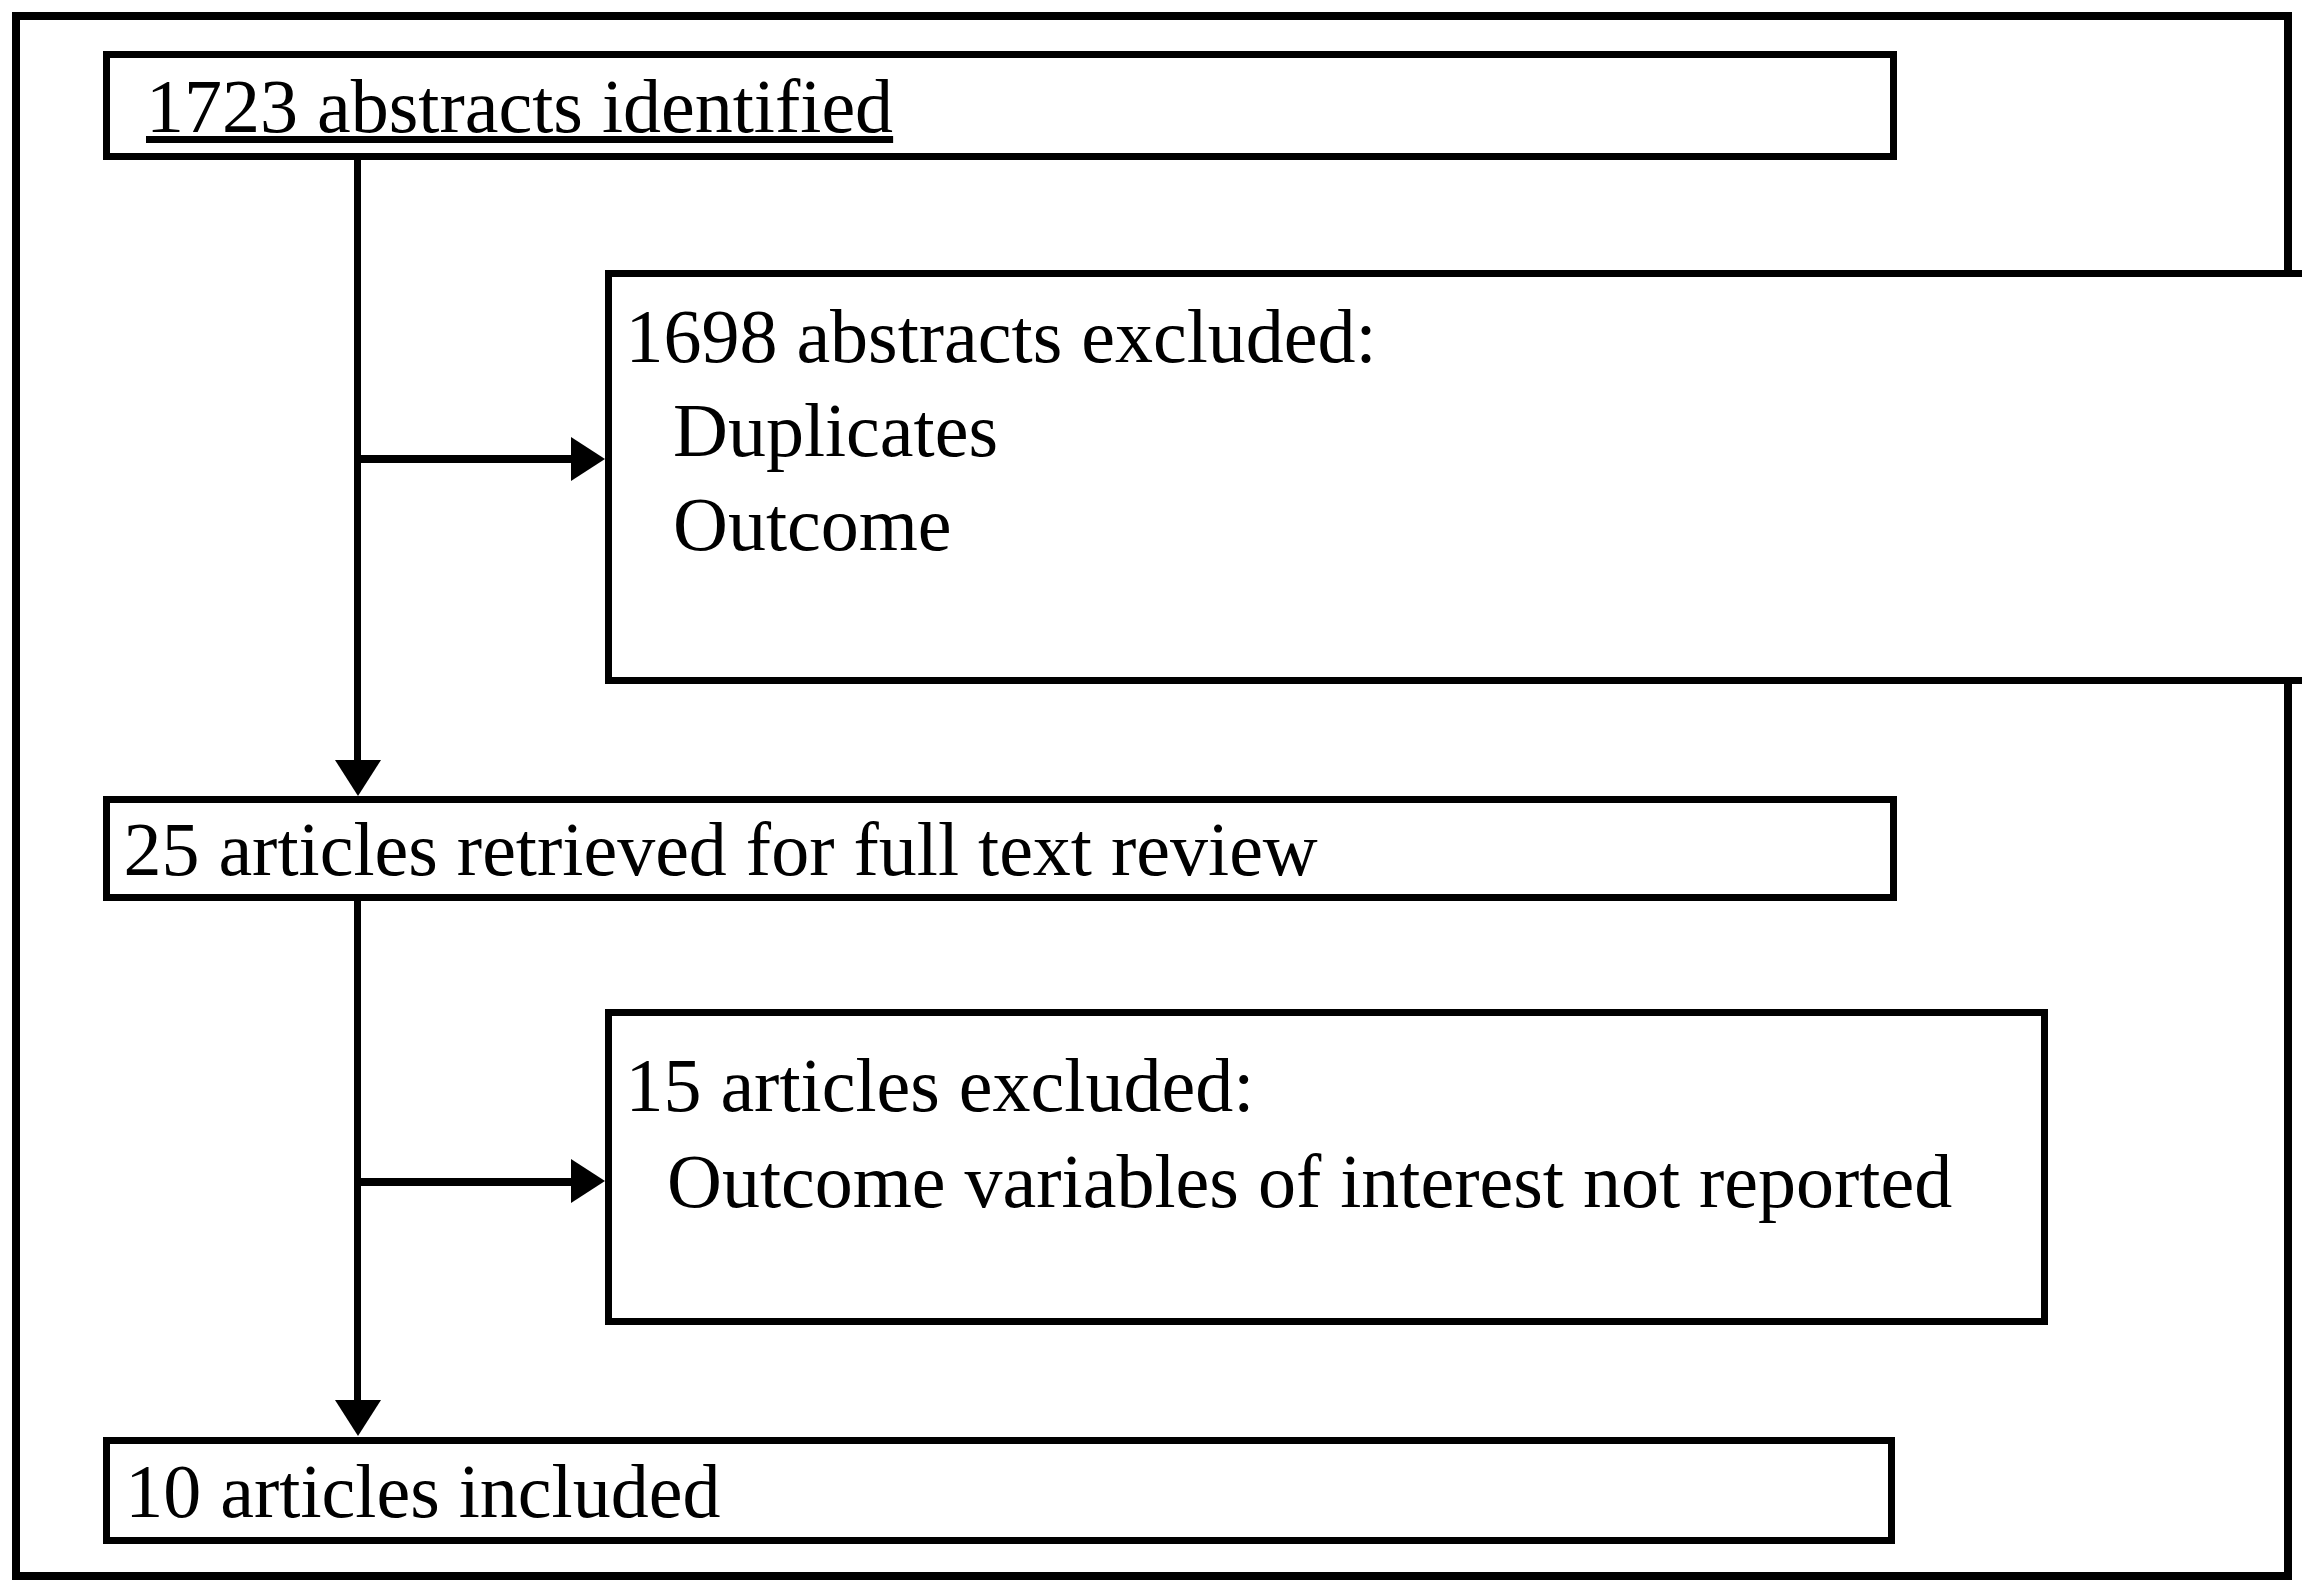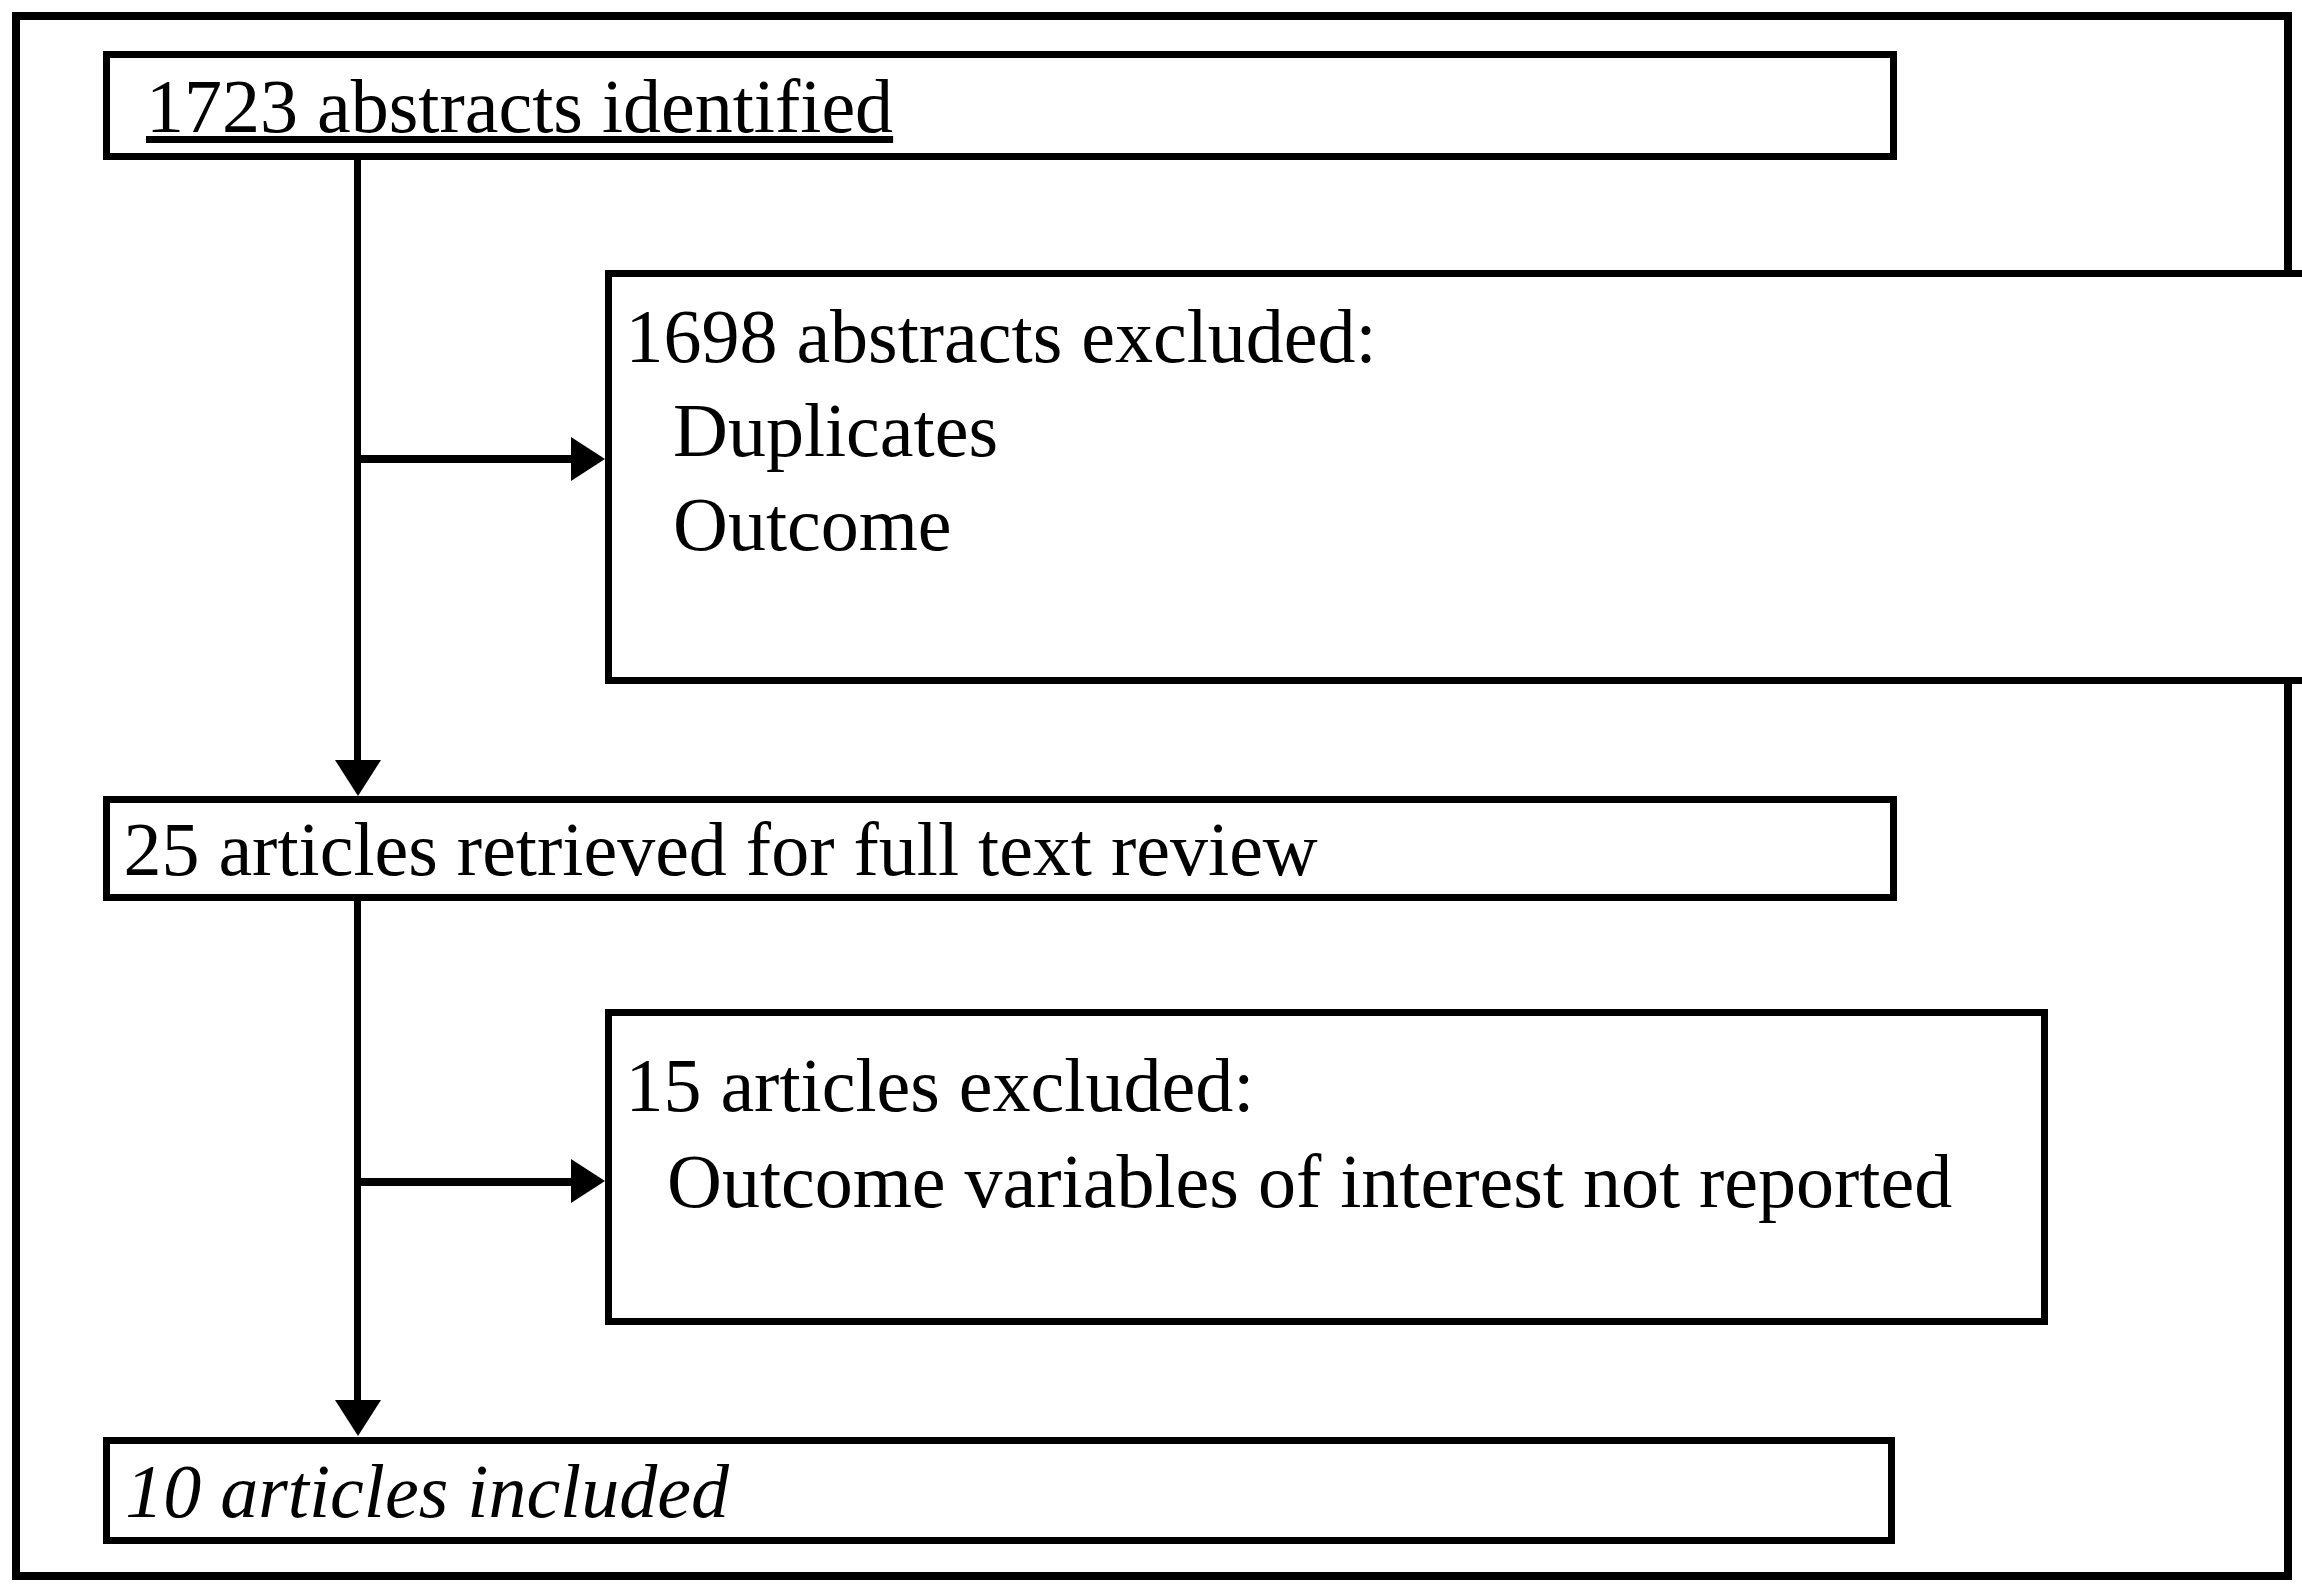--- a/index.html
+++ b/index.html
@@ -55,21 +55,21 @@
   
   #box-retrieved{ left:103px; top:796px; width:1794px; height:105px; }
   #box-retrieved .line{ padding-left:13.4px; }
   
   #box-articles-excluded{ left:605px; top:1009px; width:1443px; height:316px; padding-top:21px; }
   #box-articles-excluded .line{ height:96px; }
   #box-articles-excluded .title{ padding-left:13.4px; }
   #box-articles-excluded .item{ padding-left:55px; }
   
   #box-included{ left:103px; top:1437px; width:1792px; height:107px; }
-  #box-included .line{ padding-left:15.3px;font-style:italic; }
+  #box-included .line{ padding-left:15.3px; }
 
   
   .vline,.hline{ position:absolute; background:var(--ink); }
   #vline-1{ left:354px; top:160px; width:6.7px; height:602px; }
   #vline-2{ left:354px; top:901px; width:6.7px; height:501px; }
   #hline-1{ left:358px; top:455px; width:218px; height:7.6px; }
   #hline-2{ left:358px; top:1178px; width:218px; height:7.6px; }
 
   .arrow-down{
     position:absolute;

